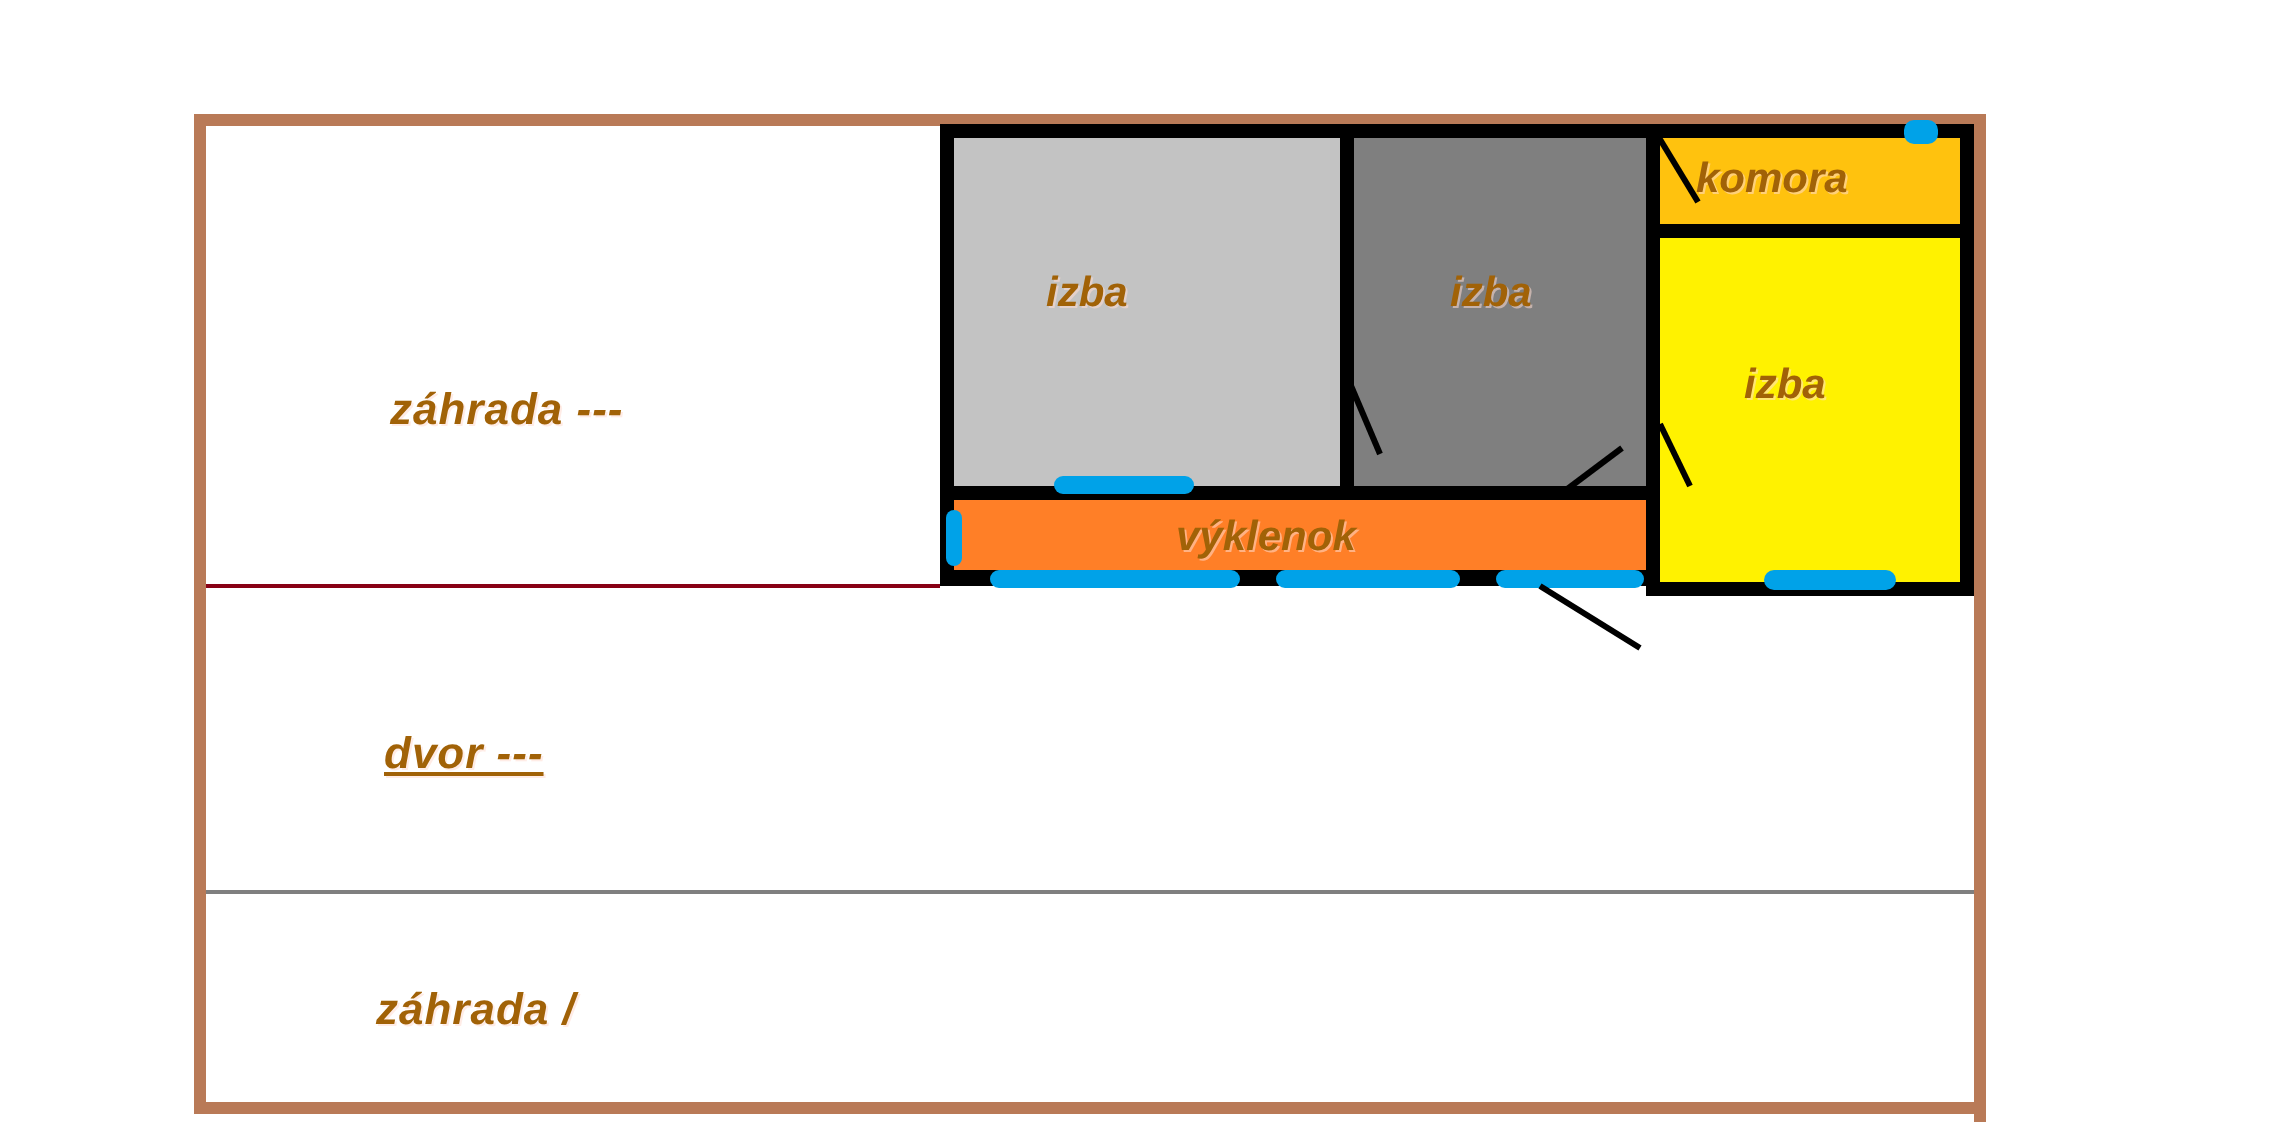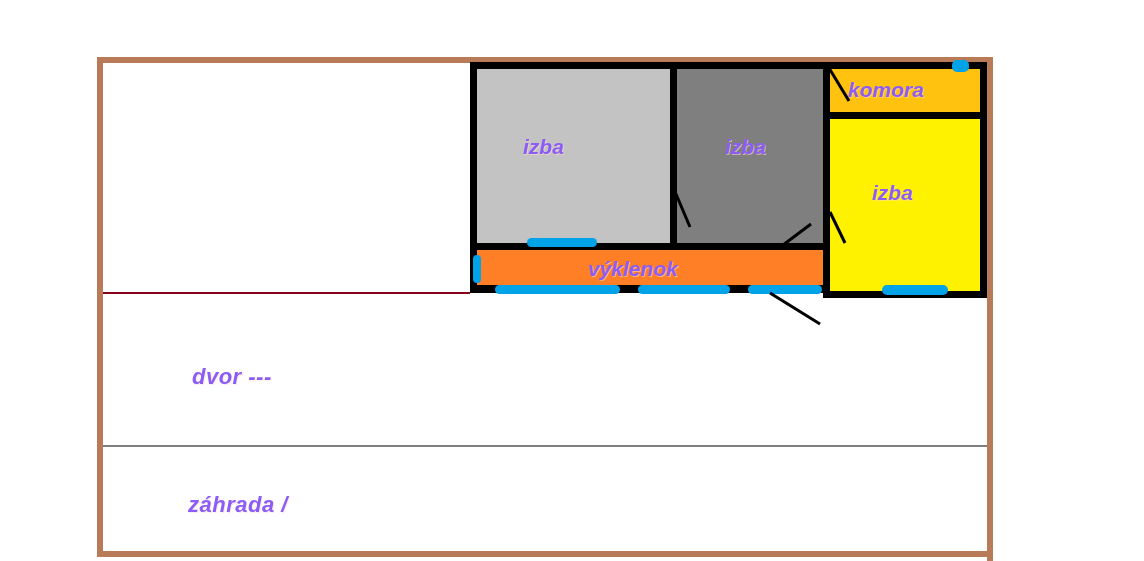--- a/index.html
+++ b/index.html
@@ -20,41 +20,42 @@
   
   .hline { height: 2px; }
   
   #floorplan { left: 470px; top: 62px; width: 517px; height: 236px; }
   .room { position: absolute; box-sizing: border-box; }
   .window { position: absolute; border-radius: 5px; }
   
   .lbl {
     position: absolute;
     font-weight: bold; font-style: italic;
-    color: #8b5cf6;
+    color: #a16207;
     white-space: nowrap;
     text-shadow: 1px 1px 0 rgba(255,220,210,0.55);
     line-height: 1.1;
   }
   .room-lbl { font-size: 21px; }
   .area-lbl { font-size: 22px; letter-spacing: 0.5px; }
   svg.overlay { position: absolute; left: 0; top: 0; pointer-events: none; }
 </style>
 </head>
 <body>
 
 <div id="canvas">
 
   <div class="abs" id="outer-border" style="border-color: rgb(185, 122, 87);"></div>
   <div class="abs" id="outer-border-tail" style="background-color: rgb(185, 122, 87);"></div>
 
   <div class="abs hline" style="left: 103px; top: 292px; width: 368px; background-color: rgb(136, 0, 21);"></div>
   <div class="abs hline" style="left: 103px; top: 445px; width: 884px; background-color: rgb(127, 127, 127);"></div>
 
-  <div class="lbl area-lbl" style="left:192px; top:365px;">dvor ---</div>
+  <div class="lbl area-lbl" style="left:195px; top:193px;">záhrada ---</div>
+  <div class="lbl area-lbl" style="left:192px; top:365px;text-decoration:underline;">dvor ---</div>
   <div class="lbl area-lbl" style="left:188px; top:493px;">záhrada /</div>
 
   <div class="abs" id="floorplan" style="background-color: rgb(0, 0, 0);">
 
     <div class="room" style="left: 7px; top: 7px; width: 193px; height: 174px; background-color: rgb(195, 195, 195);"></div>
     <div class="room" style="left: 207px; top: 7px; width: 146px; height: 174px; background-color: rgb(127, 127, 127);"></div>
     <div class="room" style="left: 360px; top: 7px; width: 150px; height: 43px; background-color: rgb(255, 194, 14);"></div>
     <div class="room" style="left: 360px; top: 57px; width: 150px; height: 172px; background-color: rgb(255, 242, 0);"></div>
     <div class="room" style="left: 7px; top: 188px; width: 346px; height: 35px; background-color: rgb(255, 127, 39);"></div>
 

